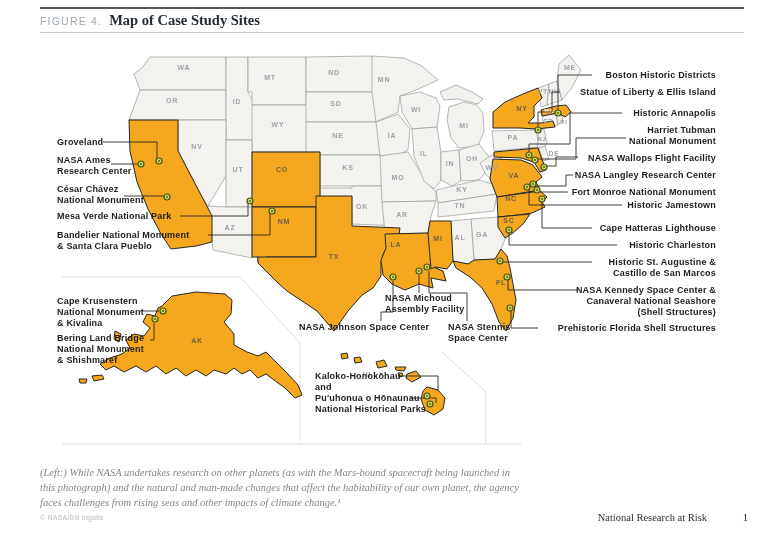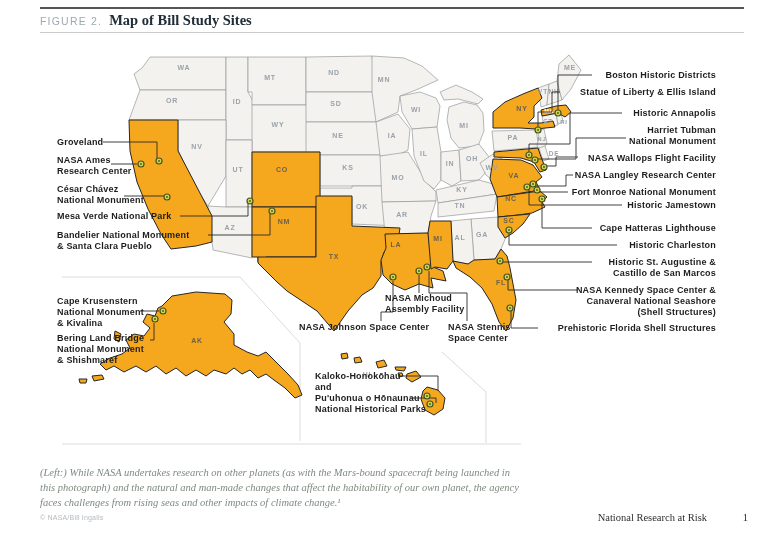--- a/index.html
+++ b/index.html
@@ -27,21 +27,21 @@
            font-style:italic;font-size:10.5px;line-height:1.42;color:#7d8a7f;}
   .credit{position:absolute;left:40px;top:514px;font-size:7px;color:#b3bac0;letter-spacing:.2px;}
   .ftitle{position:absolute;top:512px;right:73px;font-family:"Liberation Serif",serif;font-size:10.5px;color:#2e2e2e;}
   .fpage{position:absolute;top:512px;right:32px;font-family:"Liberation Serif",serif;font-size:10.5px;color:#2e2e2e;}
 </style>
 </head>
 <body>
 
 <div class="hdr-rule1"></div>
 <div class="hdr">
-  <span class="fig-label">FIGURE 2.</span><span class="fig-title">Map of Bill Study Sites</span>
+  <span class="fig-label">FIGURE 4.</span><span class="fig-title">Map of Case Study Sites</span>
 </div>
 <div class="hdr-rule2"></div>
 
 <svg class="map" width="780" height="541" viewBox="0 0 780 541">
 
   <g>
     <path class="divl" d="M62,277 L240,277 L300,343 L300,441"></path>
     <path class="divl" d="M62,444 L521,444"></path>
     <path class="divl" d="M442,352 L486,392 L486,443"></path>
   </g>

